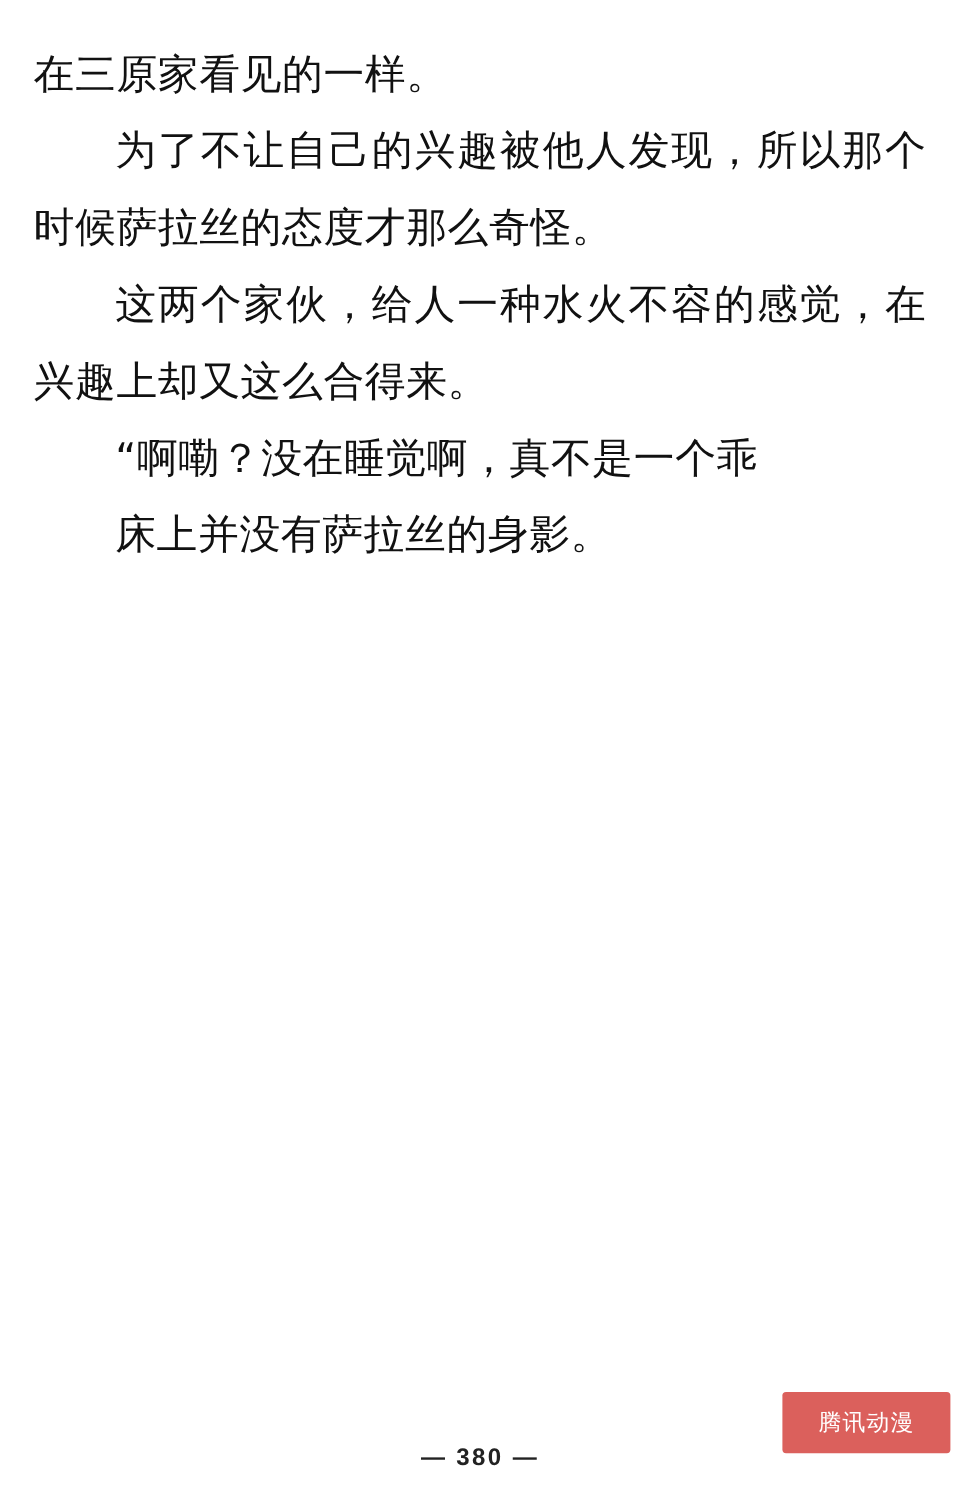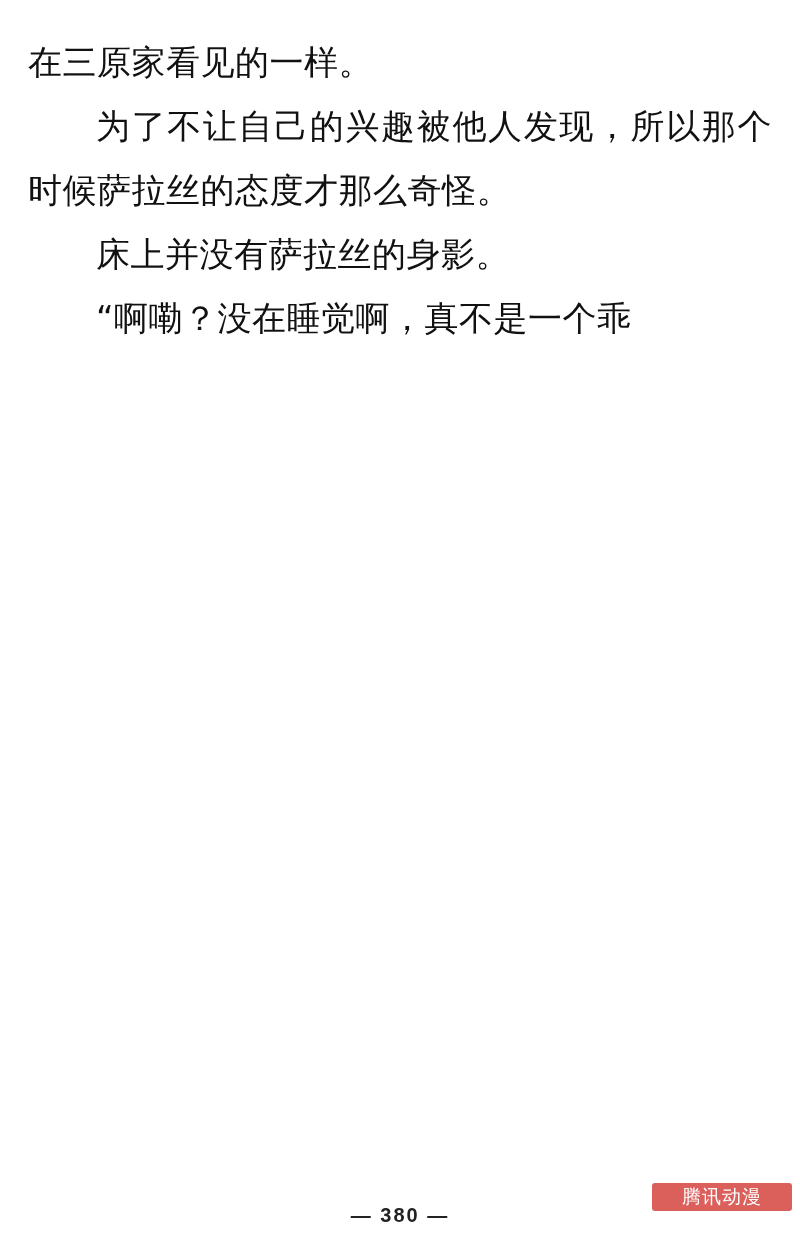--- a/index.html
+++ b/index.html
@@ -53,21 +53,21 @@
     font-size: 20px;
     letter-spacing: 2px;
     color: #222222;
     font-family: "Liberation Sans", sans-serif;
   }
   .watermark {
     position: absolute;
     right: 8px;
     bottom: 34px;
     width: 140px;
-    height: 28px;
+    height: 51px;
     background: #d9534f;
     border-radius: 3px;
     display: flex;
     align-items: center;
     justify-content: center;
     opacity: 0.92;
   }
   .watermark-text {
     color: #ffffff;
     font-size: 19px;
@@ -76,22 +76,23 @@
     white-space: nowrap;
   }
 </style>
 </head>
 <body>
 
 <div class="page">
   <div class="body-text">
     <p class="para">在三原家看见的一样。</p>
     <p class="para indent">为了不让自己的兴趣被他人发现，所以那个时候萨拉丝的态度才那么奇怪。</p>
+    <p class="para indent">这两个家伙，给人一种水火不容的感觉，在兴趣上却又这么合得来。</p>
+    <p class="para indent">“啊嘞？没在睡觉啊，真不是一个乖</p>
     <p class="para indent">床上并没有萨拉丝的身影。</p>
-    <p class="para indent">“啊嘞？没在睡觉啊，真不是一个乖</p>
   </div>
 </div>
 
 <div class="footer">
   <span class="page-number">— 380 —</span>
 </div>
 
 <div class="watermark">
   <span class="watermark-text">腾讯动漫</span>
 </div>

